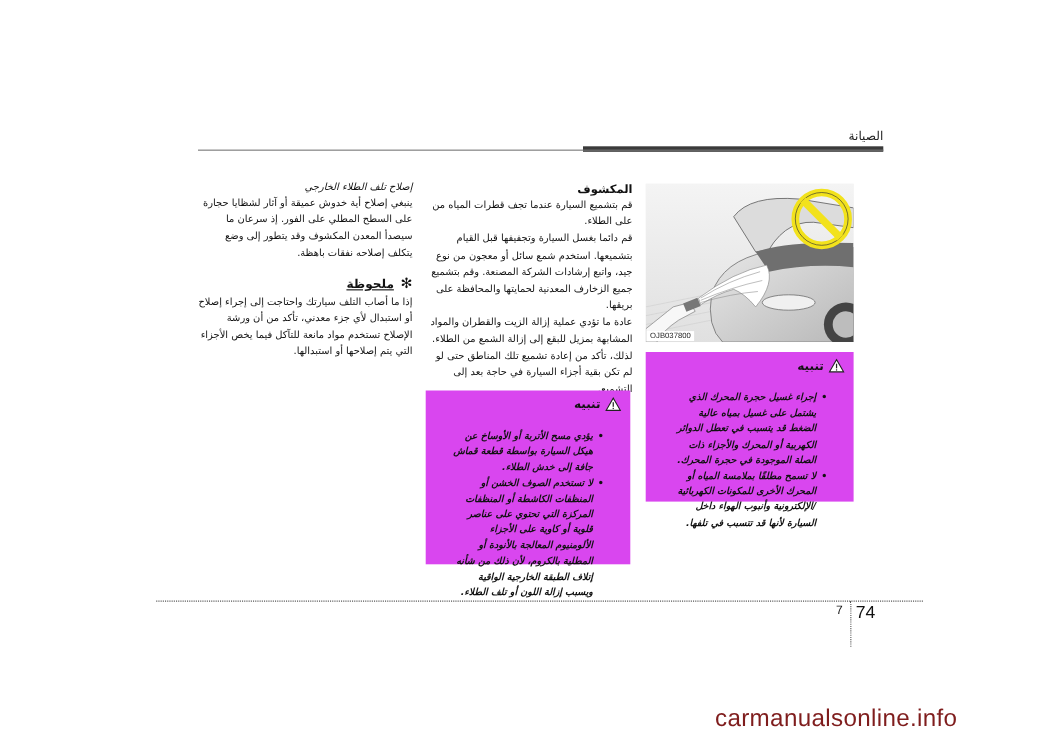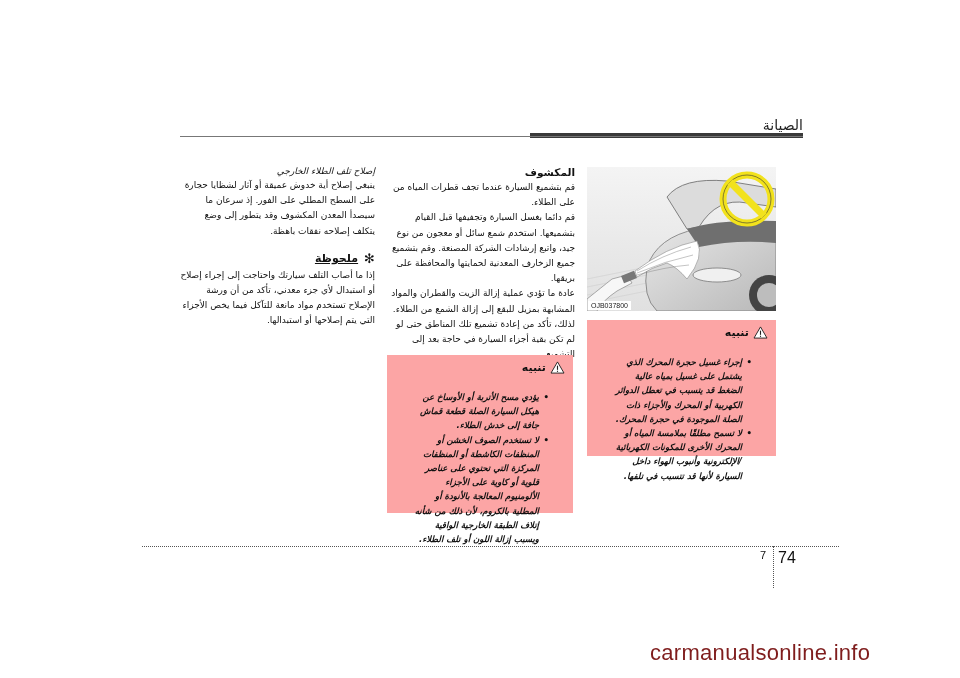--- a/index.html
+++ b/index.html
@@ -1,34 +1,34 @@
 <!DOCTYPE html>
 <html><head>
 <meta charset="utf-8">
 <style>
   html, body { margin: 0; padding: 0; background: #ffffff; }
   body { width: 960px; height: 678px; position: relative; overflow: hidden;
          font-family: "DejaVu Sans", sans-serif; color: #111; }
 
-  .section-title { position: absolute; right: 157px; top: 117px; font-size: 14px; color: #222;
+  .section-title { position: absolute; right: 157px; top: 117px; font-size: 11px; color: #222;
                    direction: rtl; }
   .header-rule { position: absolute; left: 180px; top: 136px; width: 623px; height: 1px; background: #777; }
   .header-bar { position: absolute; left: 530px; top: 133px; width: 273px; height: 5px; background: #3a3a3a; }
 
   .col { position: absolute; direction: rtl; text-align: right; }
   .col-1 { left: 586px; top: 167px; width: 190px; }
   .col-2 { left: 387px; top: 166px; width: 188px; }
   .col-3 { left: 180px; top: 166px; width: 195px; }
 
   .figure { position: relative; width: 189px; height: 144px; background: #efefef; overflow: hidden; }
   .figure svg { display: block; }
   .fig-caption { position: absolute; left: 1px; bottom: 1px; direction: ltr; font-size: 7px;
                  background: #fff; padding: 1px 3px; color: #222; font-family: "Liberation Sans", sans-serif; }
 
-  .caution { background: #fca5a5; padding: 6px 8px 0 8px; box-sizing: border-box; }
+  .caution { background: #d946ef; padding: 6px 8px 0 8px; box-sizing: border-box; }
   .caution-1 { margin-top: 9px; width: 189px; height: 136px; }
   .caution-2 { position: absolute; left: 387px; top: 355px; width: 186px; height: 158px; }
   .caution-head { display: flex; align-items: center; justify-content: flex-start; gap: 4px;
                   font-weight: bold; font-size: 11px; margin-bottom: 2px; }
   .warn-icon { width: 15px; height: 13px; display: inline-block; }
   .caution ul { margin: 16px; padding: 0 10px 0 0; list-style: none; }
   .caution li { position: relative; font-size: 8.6px; line-height: 14.2px; font-style: italic; font-weight: bold; }
   .caution li::before { content: "•"; position: absolute; right: -10px; font-style: normal; }
 
   .h-bold { font-weight: bold; font-size: 10.5px; margin-bottom: 2px; }
@@ -131,21 +131,21 @@
 <div class="caution caution-2" style="direction: rtl; text-align: right;">
   <div class="caution-head">
     <svg class="warn-icon" viewBox="0 0 16 14">
       <path d="M8 1 L15 13 L1 13 Z" fill="#fff" stroke="#222" stroke-width="1"></path>
       <rect x="7.4" y="5" width="1.2" height="4.5" fill="#222"></rect>
       <rect x="7.4" y="10.5" width="1.2" height="1.2" fill="#222"></rect>
     </svg>
     <span>تنبيه</span>
   </div>
   <ul>
-    <li>يؤدي مسح الأتربة أو الأوساخ عن هيكل السيارة الصلة قطعة قماش جافة إلى خدش الطلاء.</li>
+    <li>يؤدي مسح الأتربة أو الأوساخ عن هيكل السيارة بواسطة قطعة قماش جافة إلى خدش الطلاء.</li>
     <li>لا تستخدم الصوف الخشن أو المنظفات الكاشطة أو المنظفات المركزة التي تحتوي على عناصر قلوية أو كاوية على الأجزاء الألومنيوم المعالجة بالأنودة أو المطلية بالكروم، لأن ذلك من شأنه إتلاف الطبقة الخارجية الواقية ويسبب إزالة اللون أو تلف الطلاء.</li>
   </ul>
 </div>
 
 <div class="col col-3">
   <div class="h-italic">إصلاح تلف الطلاء الخارجي</div>
   <p class="para">ينبغي إصلاح أية خدوش عميقة أو آثار لشظايا حجارة على السطح المطلي على الفور. إذ سرعان ما سيصدأ المعدن المكشوف وقد يتطور إلى وضع يتكلف إصلاحه نفقات باهظة.</p>
   <div class="note-head">
     <span class="star">✻</span>
     <span style="text-decoration: underline;">ملحوظة</span>

